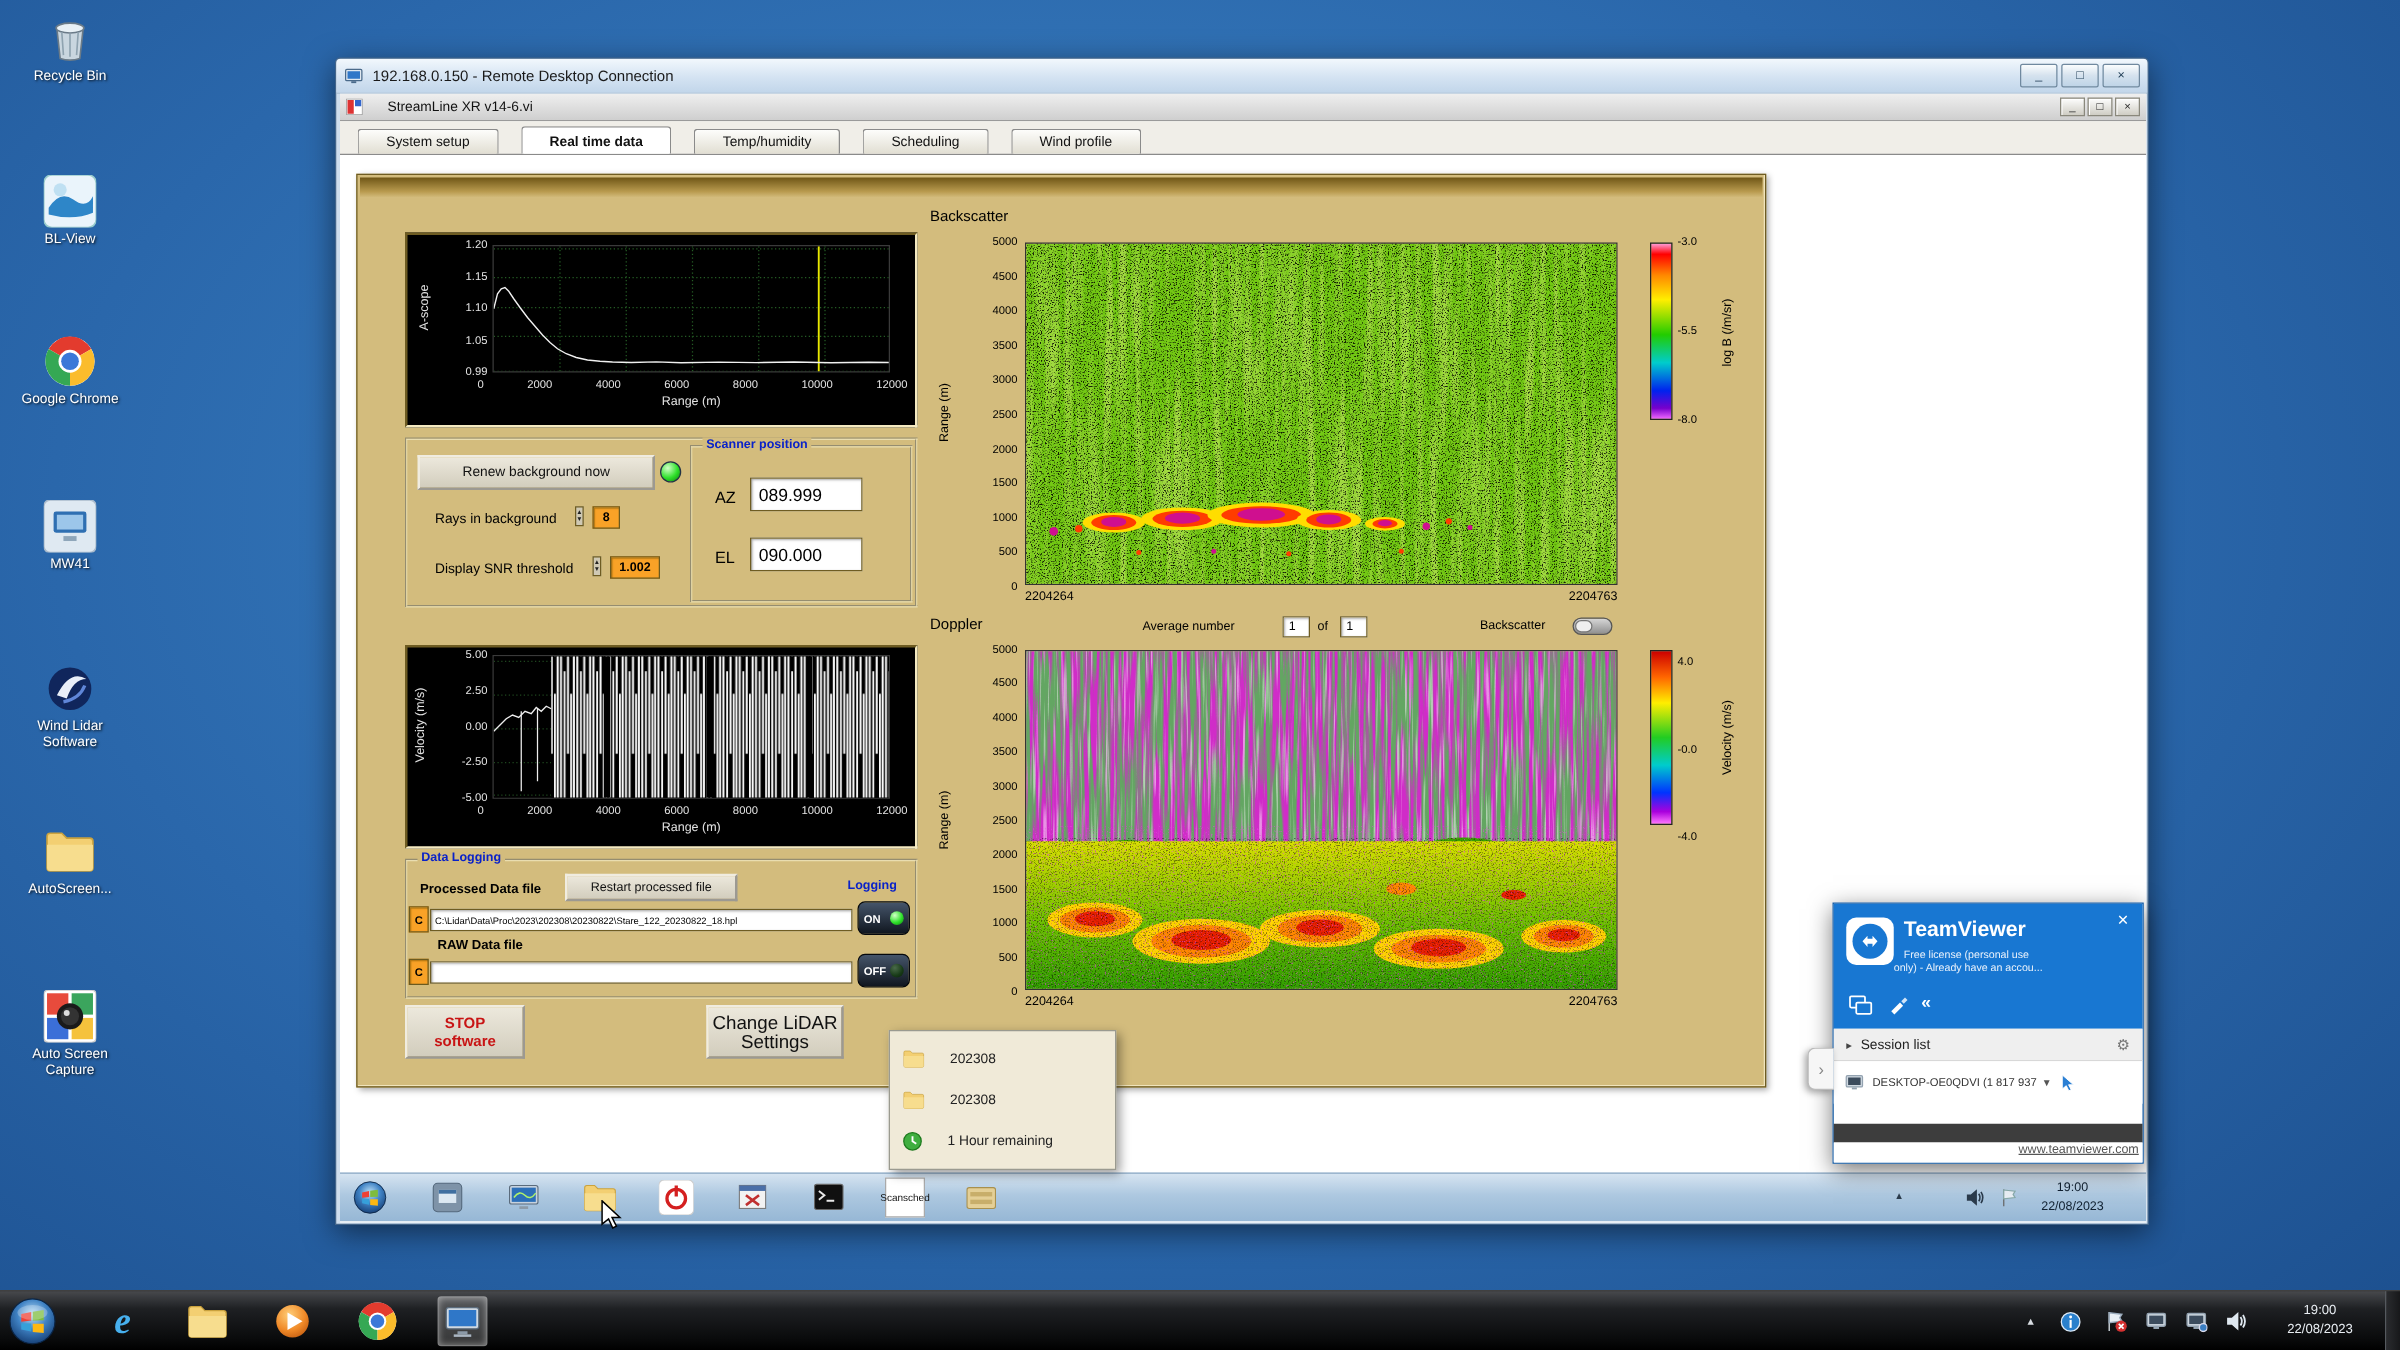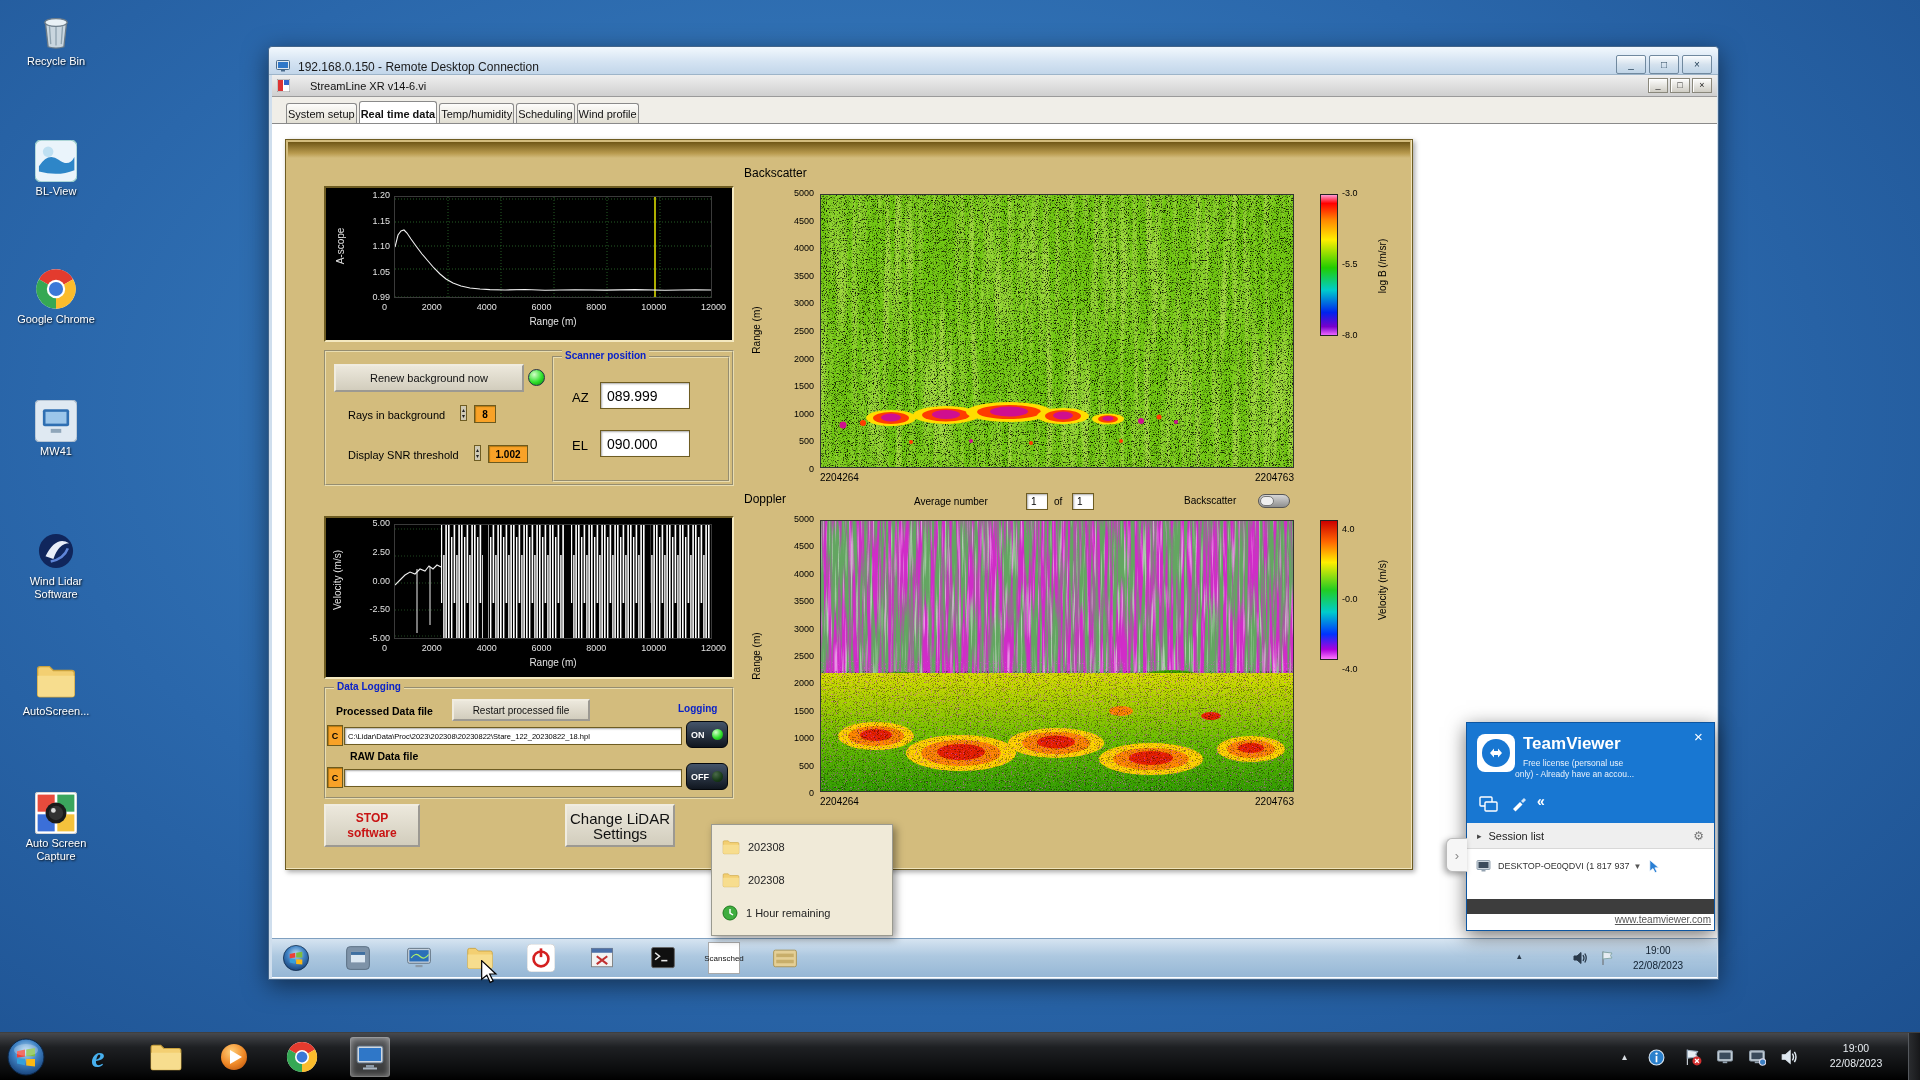--- a/index.html
+++ b/index.html
@@ -22,33 +22,33 @@
   .bluelab{color:#0a22c8;font-weight:bold;font-size:10px}
   .switch{background:linear-gradient(#45556a,#10161f);border-radius:6px;border:1px solid #05080c;display:flex;align-items:center;justify-content:space-between;padding:0 4px;color:#fff;font-weight:bold;font-size:9px}
   .led{border-radius:50%}
   .led.on{background:radial-gradient(circle at 35% 30%,#d2ffc8,#2ee02a 55%,#0f7a0e)}
   .led.off{background:radial-gradient(circle at 35% 30%,#4a6a4a,#173a17 60%,#0b1f0b)}
   .spin{display:flex;flex-direction:column;justify-content:center;font-size:6px;line-height:6px;color:#222;background:#cfc9b4;border:1px solid #6e5c22;padding:1px}
   
   .dicon{position:absolute;left:8px;width:96px;display:flex;flex-direction:column;align-items:center;gap:3px;color:#fff;font-size:11px;line-height:13px;text-align:center;text-shadow:1px 1px 2px rgba(0,0,0,.9)}
   
   #rdp{left:268px;top:46px;width:1451px;height:934px;background:#cfdeed;border:1px solid #43658a;border-radius:4px 4px 0 0;box-shadow:0 6px 24px rgba(0,0,0,.5)}
-  #rdp-title{height:28px;display:flex;align-items:flex-end;padding:0 6px;background:linear-gradient(#f2f8fd,#d4e3f2 55%,#c2d6ea);border-radius:4px 4px 0 0;border-bottom:1px solid #9db4c9}
+  #rdp-title{height:28px;display:flex;align-items:center;padding:0 6px;background:linear-gradient(#f2f8fd,#d4e3f2 55%,#c2d6ea);border-radius:4px 4px 0 0;border-bottom:1px solid #9db4c9}
   .abtn{width:30px;height:19px;background:linear-gradient(#fbfdfe,#d5e2ee 50%,#bfd4e7);border:1px solid #70899f;border-radius:2px;display:flex;align-items:center;justify-content:center;font-size:10px;color:#1c3a52;margin-left:3px}
   #rdp-client{position:absolute;left:3px;top:28px;width:1445px;height:903px;background:#fff;overflow:hidden}
   #vi-title{left:0;top:0;width:1445px;height:22px;background:linear-gradient(#efefef,#cfcfcf);border-bottom:1px solid #9a9a9a;display:flex;align-items:center;padding:0 5px}
   .cbtn{width:20px;height:15px;background:linear-gradient(#fdfdfd,#cfcdc4);border:1px solid #8a887c;box-shadow:inset 1px 1px 0 #fff;font-size:9px;line-height:9px;display:flex;align-items:center;justify-content:center;color:#222;margin-left:2px}
   #tabbar{left:0;top:22px;width:1445px;height:27px;background:#f0eee8;border-bottom:1px solid #8a8a8a;display:flex;align-items:flex-end;padding-left:14px}
-  .tab{padding:4px 1px 3px;font-size:11px;background:linear-gradient(#fdfdfb,#e1ded2);border:1px solid #8a8a8a;border-bottom:none;border-radius:3px 3px 0 0;margin-right:2px;color:#111;white-space:nowrap}
+  .tab{padding:4px 22px 3px;font-size:11px;background:linear-gradient(#fdfdfb,#e1ded2);border:1px solid #8a8a8a;border-bottom:none;border-radius:3px 3px 0 0;margin-right:18px;color:#111;white-space:nowrap}
   .tab.sel{background:#fff;font-weight:bold;padding-top:6px}
   #panel{left:13px;top:64px;width:1128px;height:731px;background:#d3bc7d;border:1px solid #6e5c22;box-shadow:inset -1px -1px 0 #f0e4bc,2px 2px 5px rgba(0,0,0,.35)}
   .cbar{position:absolute;width:18px;border:1px solid #222}
   
   #popup{left:439px;top:749px;width:182px;height:112px;background:#f0ead8;border:1px solid #9a9a90;box-shadow:3px 3px 8px rgba(0,0,0,.4);z-index:6;padding-top:5px}
-  .poprow{display:flex;align-items:center;gap:8px;height:33px;padding-left:10px;font-size:11px;color:#222}
+  .poprow{display:flex;align-items:center;gap:20px;height:33px;padding-left:10px;font-size:11px;color:#222}
   
   #rbar{left:0;top:863px;width:1445px;height:39px;background:linear-gradient(#d6e4f1,#adc8e0 45%,#96b7d5);border-top:1px solid #7fa0c0}
   .rico{position:absolute;top:3px;width:32px;height:32px;display:flex;align-items:center;justify-content:center}
   
   #tv{left:1466px;top:722px;width:249px;height:209px;background:#fff;border:1px solid #0d55a0;box-shadow:0 5px 18px rgba(0,0,0,.55);z-index:10}
   #tv-head{position:absolute;left:0;top:0;width:247px;height:100px;background:#1877d2}
   
   #hbar{left:0;top:1032px;width:1920px;height:48px;background:linear-gradient(180deg,#47494d,#1e2023 30%,#0a0b0c 80%,#000);border-top:1px solid rgba(255,255,255,.25);z-index:20}
   .hico{position:absolute;top:4px;width:40px;height:40px;display:flex;align-items:center;justify-content:center;border-radius:3px}
   .hico.active{background:rgba(255,255,255,.20);box-shadow:inset 0 0 6px rgba(255,255,255,.45);border:1px solid rgba(255,255,255,.35)}

